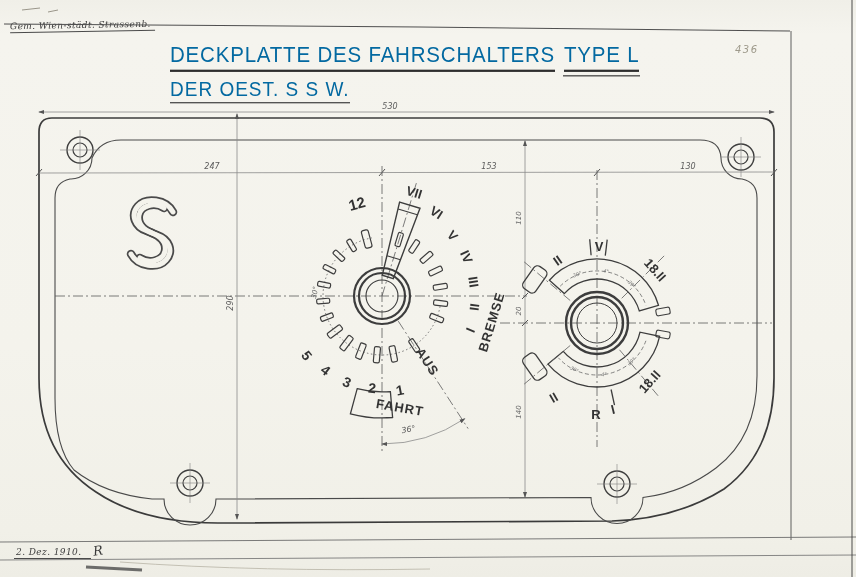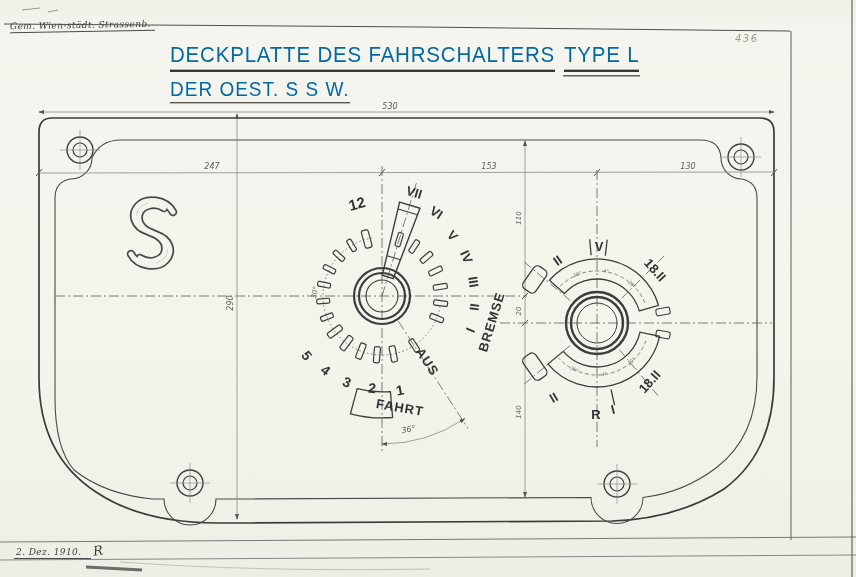--- a/index.html
+++ b/index.html
@@ -22,21 +22,21 @@
     font-size:20.5px;letter-spacing:.8px;transform:scaleY(1.12);
     white-space:nowrap;
   }
   .u1{border-bottom:2px solid #2e2e2e;padding-bottom:3px;}
   .dbl{position:relative;border-bottom:2px solid #2e2e2e;padding-bottom:3px;margin-left:9px;}
   .dbl::after{content:"";position:absolute;left:-1px;right:-1px;bottom:-6px;border-bottom:1.6px solid #2e2e2e;}
   .title-line2{margin-top:12px;font-size:19px;letter-spacing:1px;transform:scaleY(1.1);}
   .title-line2 span{border-bottom:1.8px solid #2e2e2e;padding-bottom:2px;}
   
   .pageno{
-    left:735px;top:33px;font:italic 10px "DejaVu Sans",sans-serif;
+    left:735px;top:44px;font:italic 10px "DejaVu Sans",sans-serif;
     color:#8f8a7a;letter-spacing:1.5px;opacity:.85;filter:blur(.25px);
   }
   
   .datesig{left:14px;top:541px;white-space:nowrap;}
   .date{
     font:italic 9px "DejaVu Serif",serif;color:#3d3d3d;
     border-bottom:1.2px solid #4a4a4a;padding:0 10px 1px 2px;letter-spacing:.4px;
   }
   .sig{
     display:inline-block;font:italic 13px "DejaVu Serif",serif;color:#3a3a3a;

